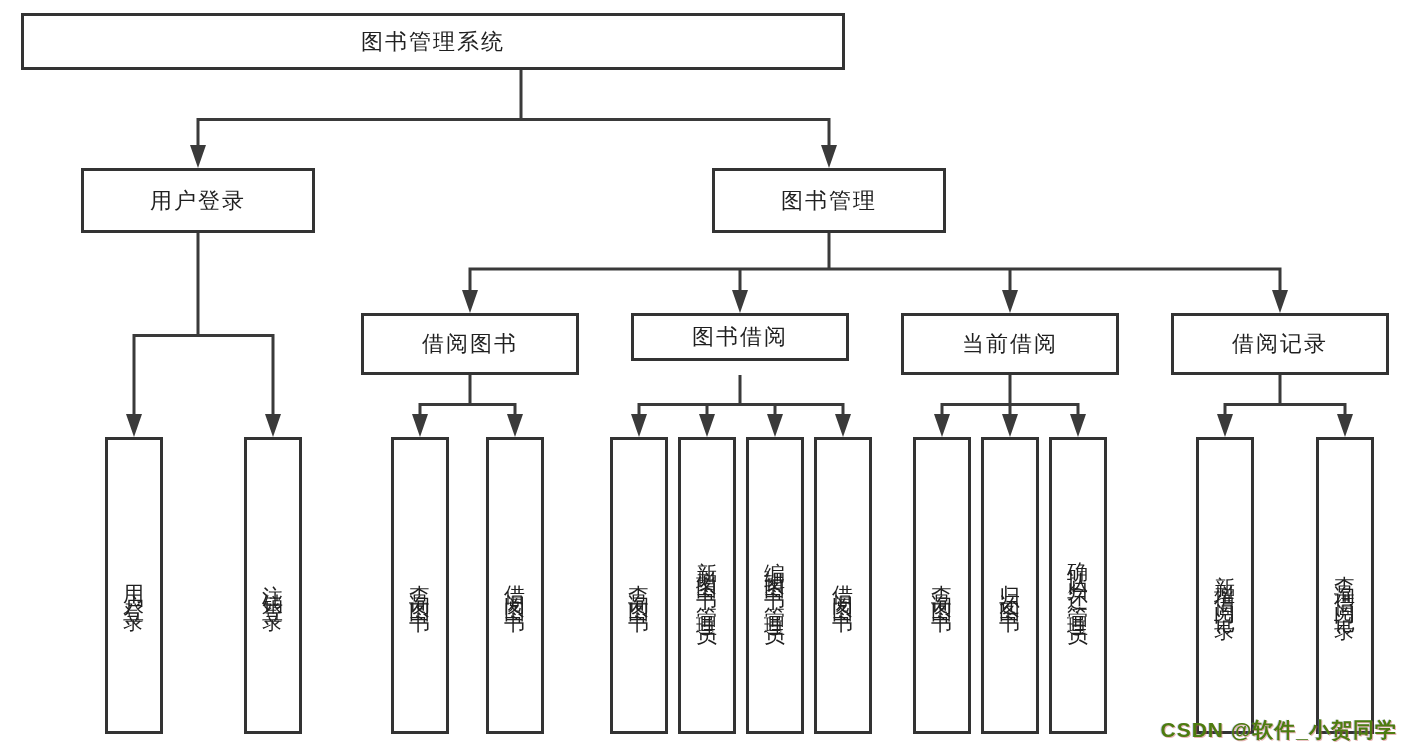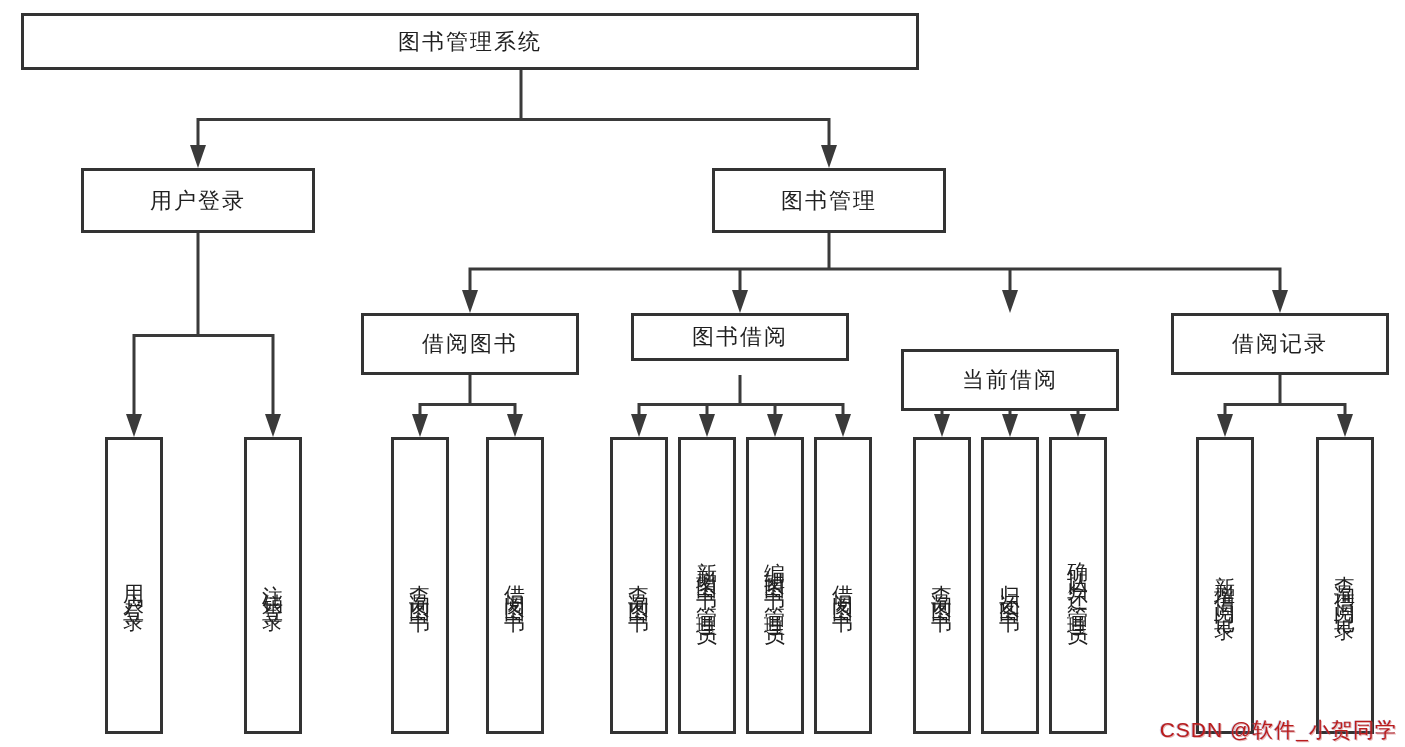--- a/index.html
+++ b/index.html
@@ -37,24 +37,25 @@
     font-size: 21px;
     letter-spacing: 9px;
     line-height: 1;
     white-space: nowrap;
   }
   .watermark {
     position: absolute;
     right: 8px;
     bottom: 3px;
     font-size: 21px;
-    color: #b91c1c;
+    color: #4d7c0f;
     letter-spacing: 1px;
     text-shadow: 1px 1px 0 rgba(205,92,92,0.45), -1px 0 0 rgba(100,120,200,0.35);
     white-space: nowrap;
+    font-weight: bold;
   }
 </style>
 </head>
 <body>
 
 <div class="canvas">
 
   <svg class="wires" width="1405" height="747" viewBox="0 0 1405 747">
     <g stroke="#3a3a3a" stroke-width="3" fill="none">
       <path d="M521 70 V121 M196.5 119.5 H830.5 M198 119.5 V146 M829 119.5 V146"></path>
@@ -81,38 +82,38 @@
       <polygon points="767,414 783,414 775,437"></polygon>
       <polygon points="835,414 851,414 843,437"></polygon>
       <polygon points="934,414 950,414 942,437"></polygon>
       <polygon points="1002,414 1018,414 1010,437"></polygon>
       <polygon points="1070,414 1086,414 1078,437"></polygon>
       <polygon points="1217,414 1233,414 1225,437"></polygon>
       <polygon points="1337,414 1353,414 1345,437"></polygon>
     </g>
   </svg>
 
-  <div class="box hbox" style="left:21px; top:13px; width:898px; height:57px;">
+  <div class="box hbox" style="left:21px; top:13px; width:824px; height:57px;">
     <span>图书管理系统</span>
   </div>
 
   <div class="box hbox" style="left:81px; top:168px; width:234px; height:65px;">
     <span>用户登录</span>
   </div>
   <div class="box hbox" style="left:712px; top:168px; width:234px; height:65px;justify-content:center;">
     <span>图书管理</span>
   </div>
 
   <div class="box hbox" style="left:361px; top:313px; width:218px; height:62px;">
     <span>借阅图书</span>
   </div>
   <div class="box hbox" style="left:631px; top:313px; width:218px; height:48px;">
     <span>图书借阅</span>
   </div>
-  <div class="box hbox" style="left:901px; top:313px; width:218px; height:62px;margin-top:36px;">
+  <div class="box hbox" style="left:901px; top:313px; width:218px; height:62px;">
     <span>当前借阅</span>
   </div>
   <div class="box hbox" style="left:1171px; top:313px; width:218px; height:62px;">
     <span>借阅记录</span>
   </div>
 
   <div class="box vbox" style="left:105px; top:437px; width:58px; height:297px;">
     <span>用户登录</span>
   </div>
   <div class="box vbox" style="left:244px; top:437px; width:58px; height:297px;">

